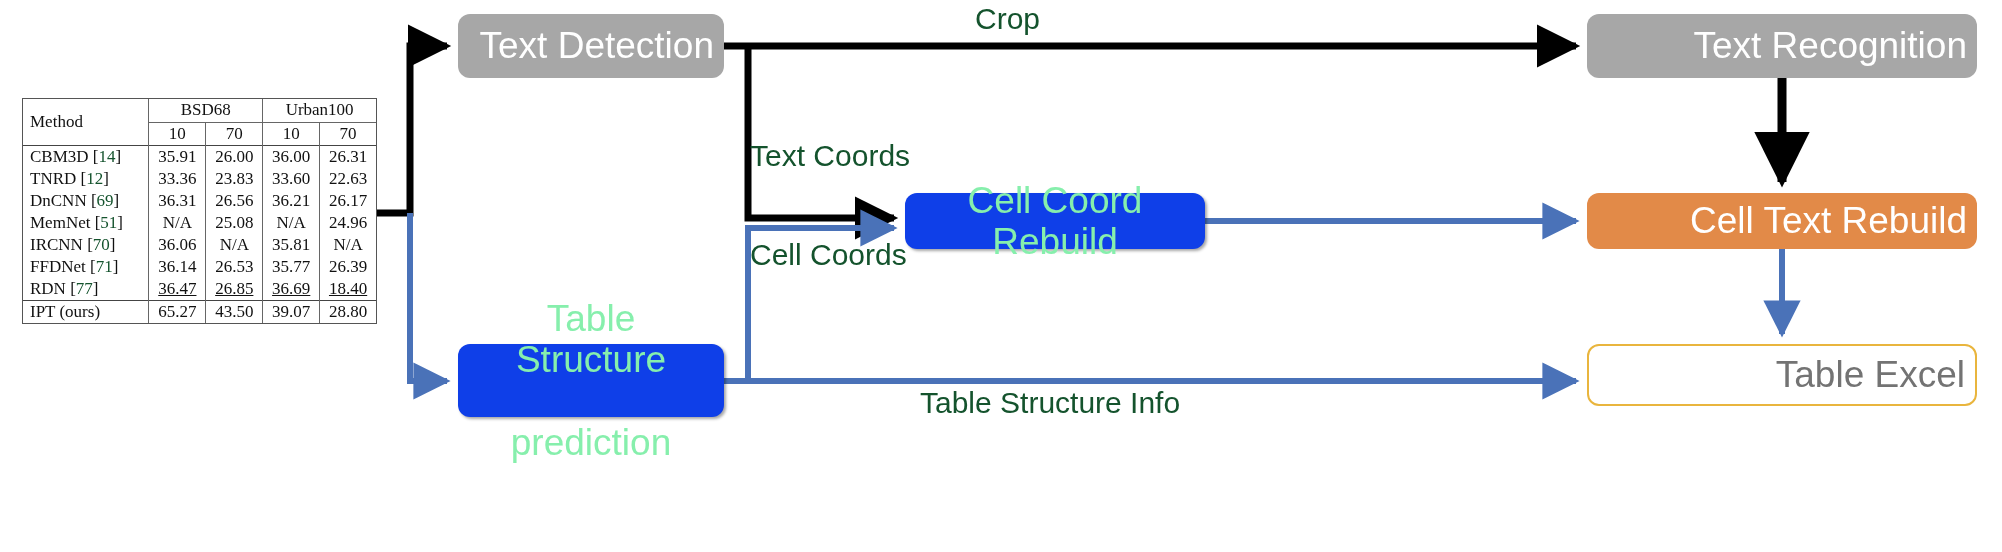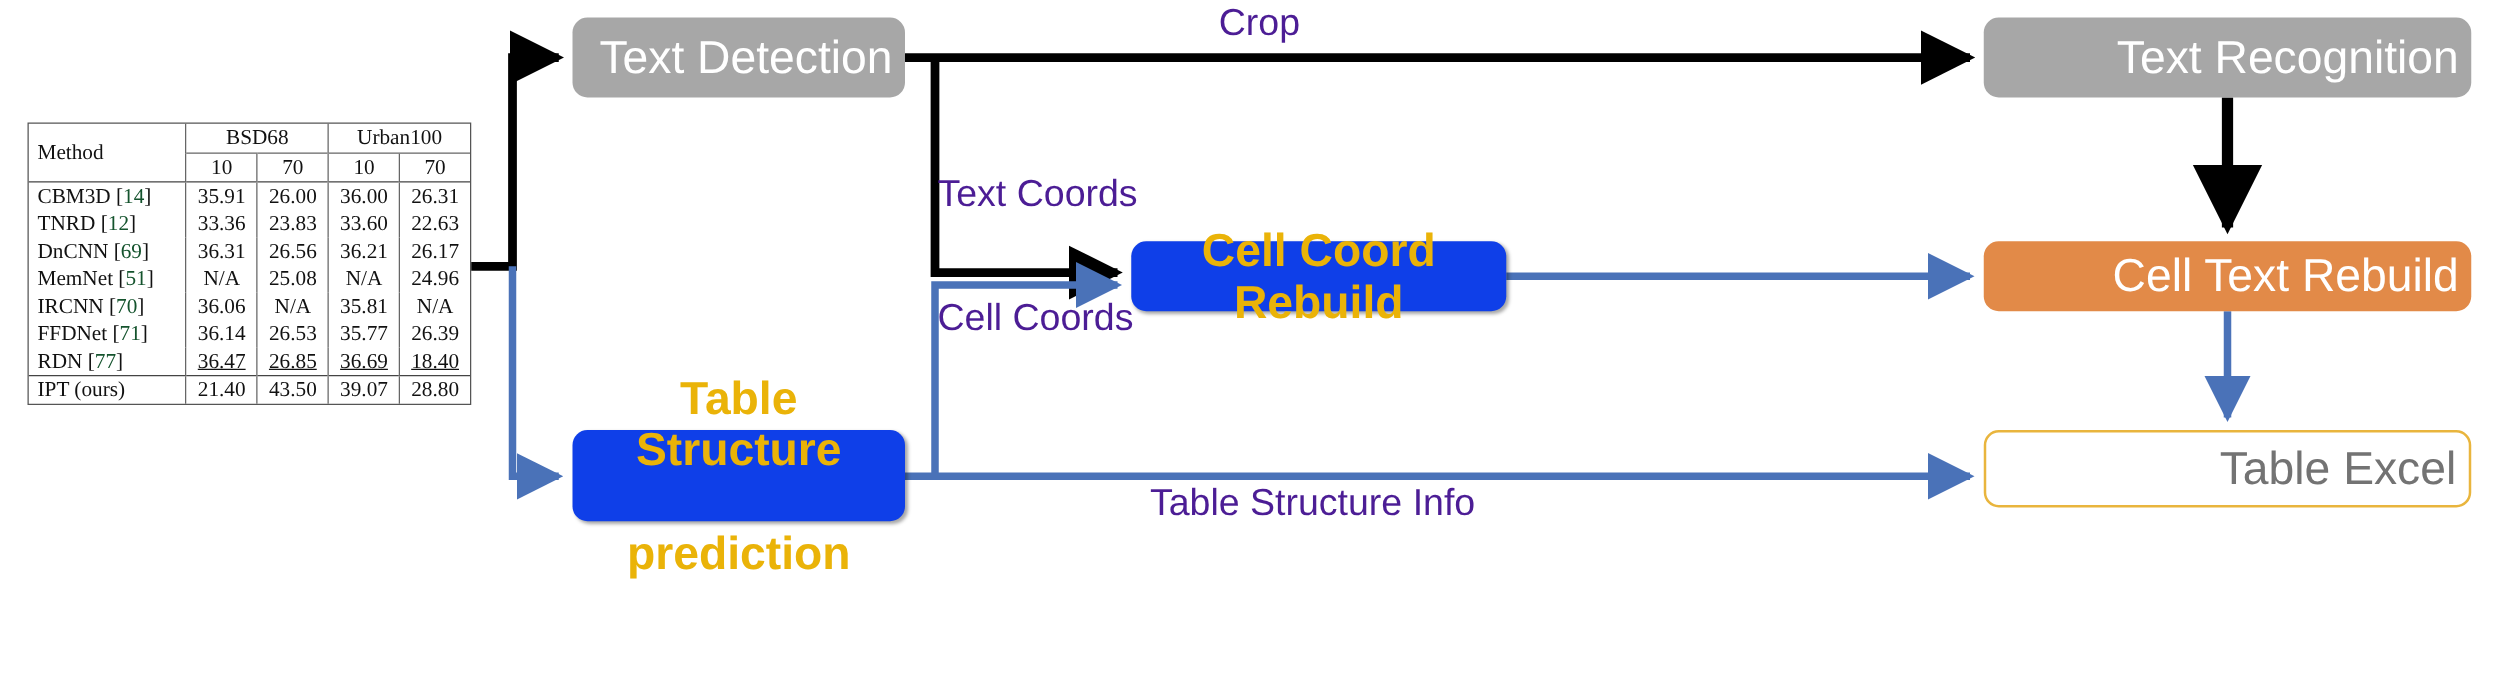--- a/index.html
+++ b/index.html
@@ -22,36 +22,36 @@
   .ul{text-decoration:underline;}
   .bold{font-weight:bold;}
   .grpcell{padding-bottom:2px !important;}
 
   
   .node{position:absolute;box-sizing:border-box;display:flex;
         align-items:center;justify-content:flex-end;text-align:center;
         border-radius:12px;line-height:1.12;}
   .node span{display:block;padding:0 10px;}
   .gray{background:#a7a7a7;color:#ffffff;font-size:37px;}
-  .blue{background:#0f3fe8;color:#eab308;font-size:37px;
-        box-shadow:2px 2px 3px rgba(0,0,0,.35);font-weight:bold;}
+  .blue{background:#0f3fe8;color:#86efac;font-size:37px;
+        box-shadow:2px 2px 3px rgba(0,0,0,.35);}
   .orange{background:#e28a48;color:#ffffff;font-size:37px;}
   .excel{background:#ffffff;color:#737373;font-size:37px;
         border:2.5px solid #eab game;}
   .excel{border:2.5px solid #e9b53d;}
 
   #n-text-detection{left:458px;top:14px;width:266px;height:64px;}
   #n-text-recognition{left:1587px;top:14px;width:390px;height:64px;}
   #n-cell-coord{left:905px;top:193px;width:300px;height:56px;}
   #n-cell-text{left:1587px;top:193px;width:390px;height:56px;}
   #n-table-struct{left:458px;top:344px;width:266px;height:73px;}
   #n-table-excel{left:1587px;top:344px;width:390px;height:62px;}
 
   
-  .elabel{position:absolute;color:#4c1d95;font-size:30px;white-space:nowrap;}
+  .elabel{position:absolute;color:#14532d;font-size:30px;white-space:nowrap;}
   #lbl-crop{left:975px;top:2px;}
   #lbl-text-coords{left:750px;top:139px;}
   #lbl-cell-coords{left:750px;top:238px;}
   #lbl-tsi{left:920px;top:386px;}
 
   svg#edges{position:absolute;left:0;top:0;width:2002px;height:552px;
             pointer-events:none;}
 </style>
 </head>
 <body>
@@ -118,21 +118,21 @@
           </tr>
           <tr>
             <td class="mname">RDN [<span class="ref">77</span>]</td>
             <td class="vl ul">36.47</td>
             <td class="vl ul">26.85</td>
             <td class="vl ul">36.69</td>
             <td class="vl ul">18.40</td>
           </tr>
           <tr class="sep">
             <td class="mname hl-thick">IPT (ours)</td>
-            <td class="vl hl-thick bold">21.40</td>
+            <td class="vl hl-thick bold">65.27</td>
             <td class="vl hl-thick bold">43.50</td>
             <td class="vl hl-thick bold">39.07</td>
             <td class="vl hl-thick bold">28.80</td>
           </tr>
         </tbody>
     </table>
   </div>
 
   <svg id="edges" viewBox="0 0 2002 552">
     <defs>

